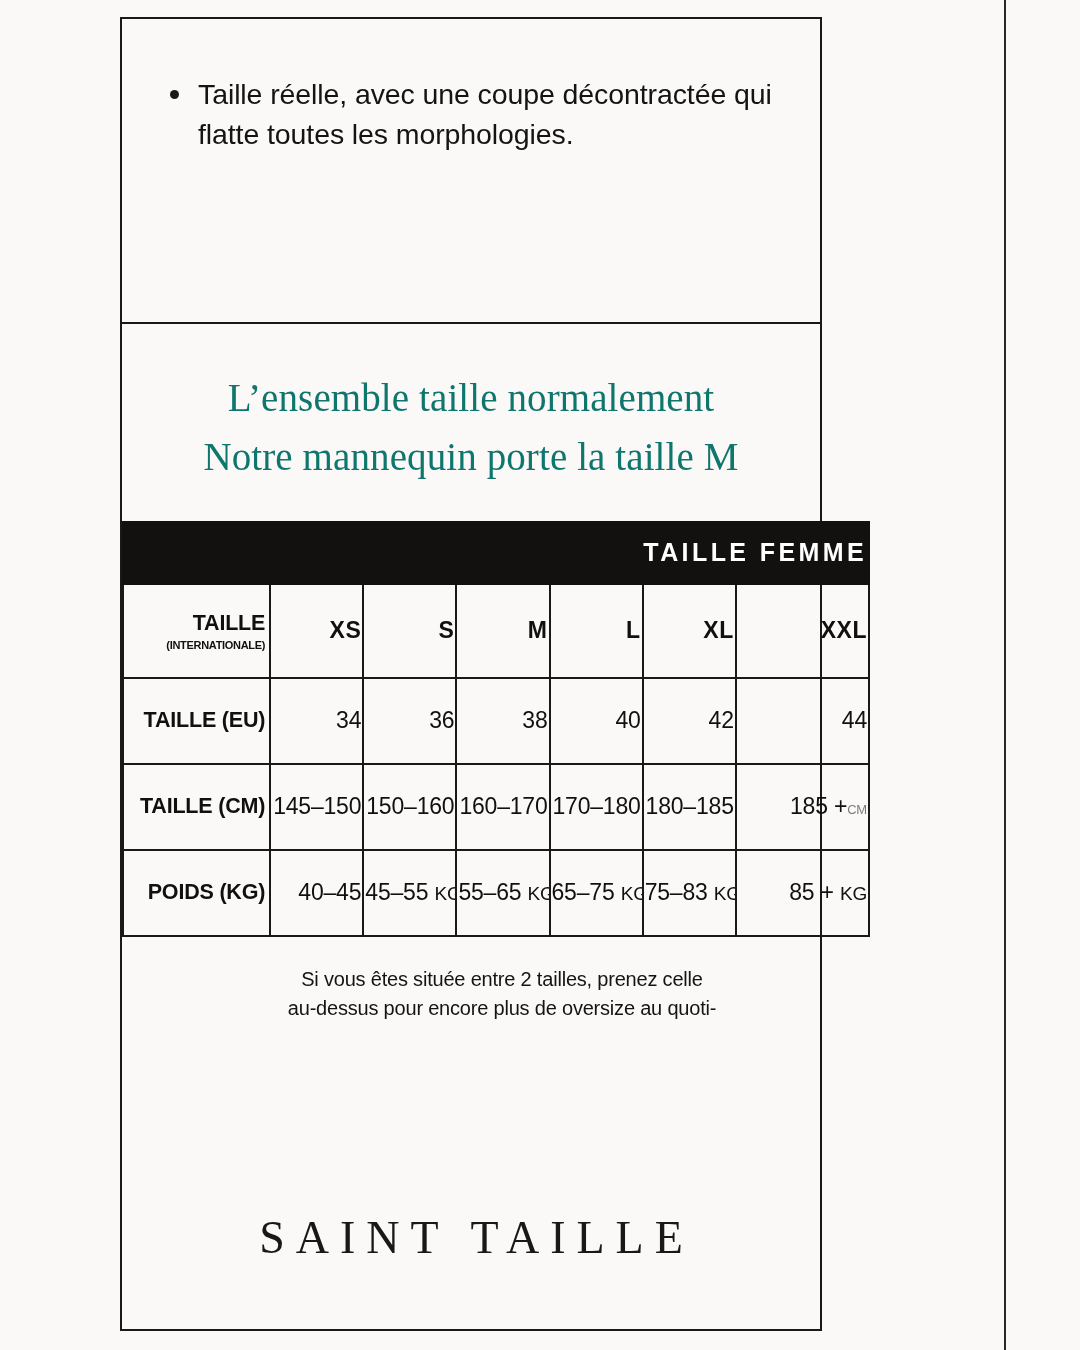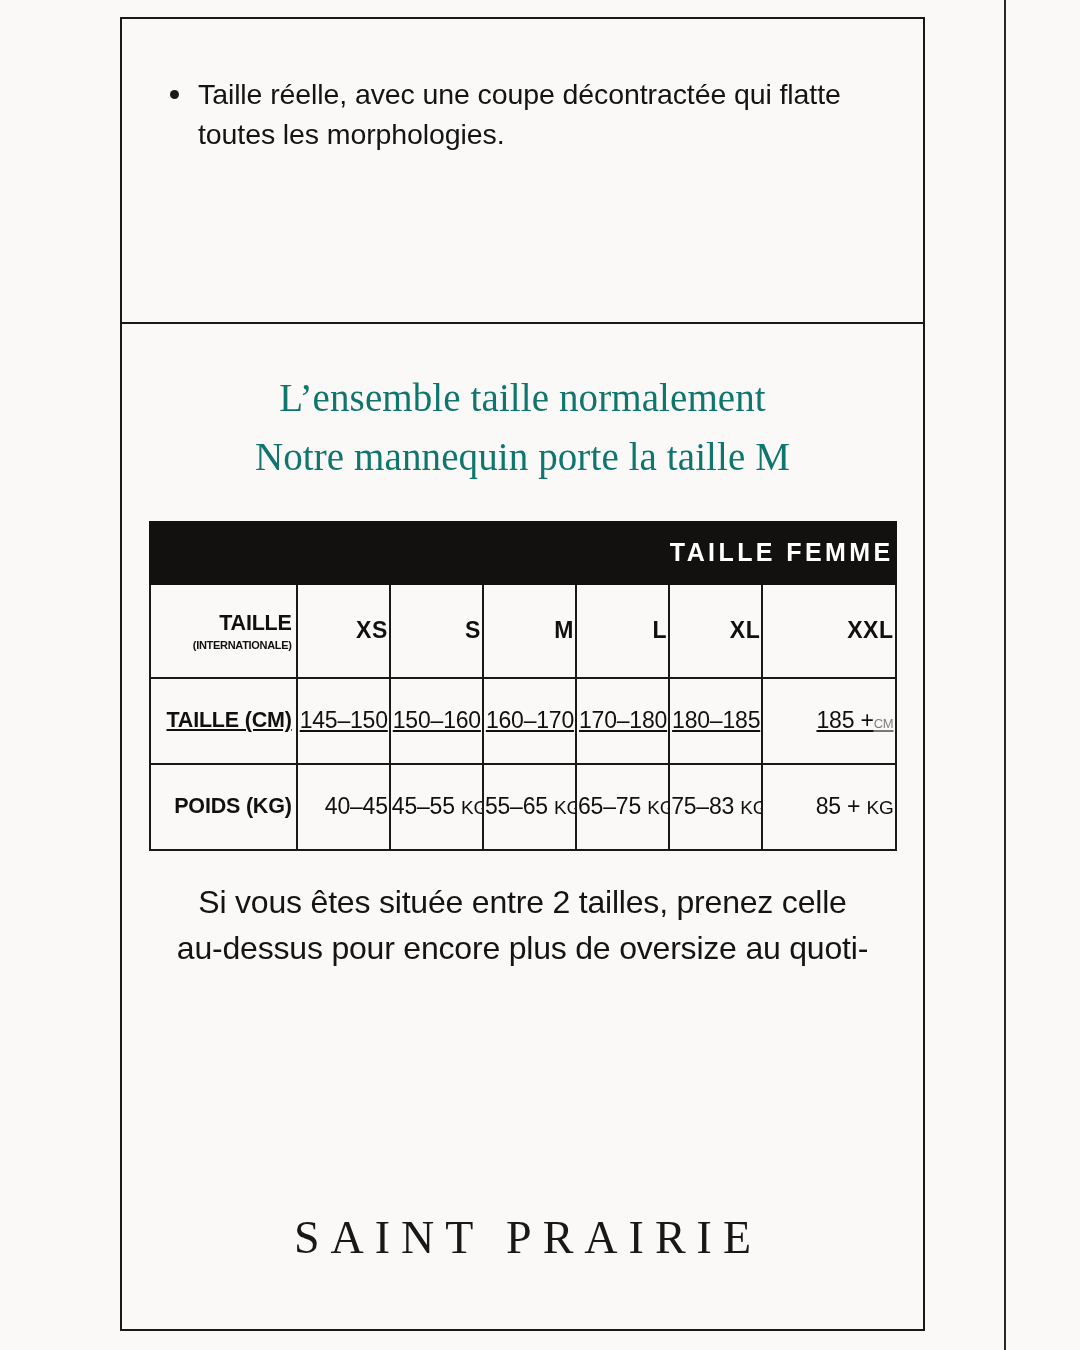--- a/index.html
+++ b/index.html
@@ -24,21 +24,21 @@
     width: 2px;
     height: 1350px;
     background: #2a2726;
   }
 
   
   .card {
     position: absolute;
     left: 120px;
     top: 17px;
-    width: 805px;
+    width: 702px;
     height: 1314px;
     border: 2px solid #1b1918;
     box-sizing: border-box;
     background: #fbf9f7;
   }
 
   
   .notes {
     box-sizing: border-box;
     padding: 55px 34px 20px 48px;
@@ -127,34 +127,34 @@
   .num-cell {
     font-size: 23px;
     font-weight: 400;
     letter-spacing: -0.2px;
   }
   .small-unit { font-size: 19px; }
   .tiny-unit  { font-size: 13px; opacity: .55; }
 
   tr.r-head td { height: 90px; }
   tr.r-eu   td { height: 82px; }
-  tr.r-cm   td { height: 82px; text-decoration: underline; }
+  tr.r-cm   td { height: 82px; }
   tr.r-kg   td { height: 82px; }
 
   
   col.c0 { width: 147px; }
   col.c1, col.c2, col.c3, col.c4, col.c5 { width: 93px; }
   col.c6 { width: 133px; }
 
   
   .footnote {
     text-align: center;
     margin: 28px auto 0 auto;
     width: 760px;
-    font-size: 32px;
+    font-size: 20px;
     line-height: 1.45;
     color: #161413;
     letter-spacing: -0.2px;
   }
 
   
   .brand {
     position: absolute;
     left: 0;
     right: 0;
@@ -207,20 +207,29 @@
             <span class="sub">(INTERNATIONALE)</span>
           </td>
           <td class="size-label">XS</td>
           <td class="size-label">S</td>
           <td class="size-label">M</td>
           <td class="size-label">L</td>
           <td class="size-label">XL</td>
           <td class="size-label">XXL</td>
         </tr>
 
+        <tr class="r-eu">
+          <td class="row-head">TAILLE (EU)</td>
+          <td class="num-cell"><span>34</span></td>
+          <td class="num-cell"><span>36</span></td>
+          <td class="num-cell"><span>38</span></td>
+          <td class="num-cell"><span>40</span></td>
+          <td class="num-cell"><span>42</span></td>
+          <td class="num-cell"><span>44</span></td>
+        </tr>
 
         <tr class="r-cm">
           <td class="row-head">TAILLE (CM)</td>
           <td class="num-cell"><span>145–150</span></td>
           <td class="num-cell"><span>150–160</span></td>
           <td class="num-cell"><span>160–170</span></td>
           <td class="num-cell"><span>170–180</span></td>
           <td class="num-cell"><span>180–185</span></td>
           <td class="num-cell"><span>185 +</span><span class="tiny-unit">CM</span></td>
         </tr>
@@ -236,15 +245,15 @@
         </tr>
       </tbody>
     </table>
   </div>
 
   <div class="footnote">
     <div>Si vous êtes située entre 2 tailles, prenez celle</div>
     <div>au-dessus pour encore plus de oversize au quoti-</div>
   </div>
 
-  <div class="brand">SAINT PRAIRIE</div>
+  <div class="brand">SAINT TAILLE</div>
 
 </div>
 
 </body></html>

